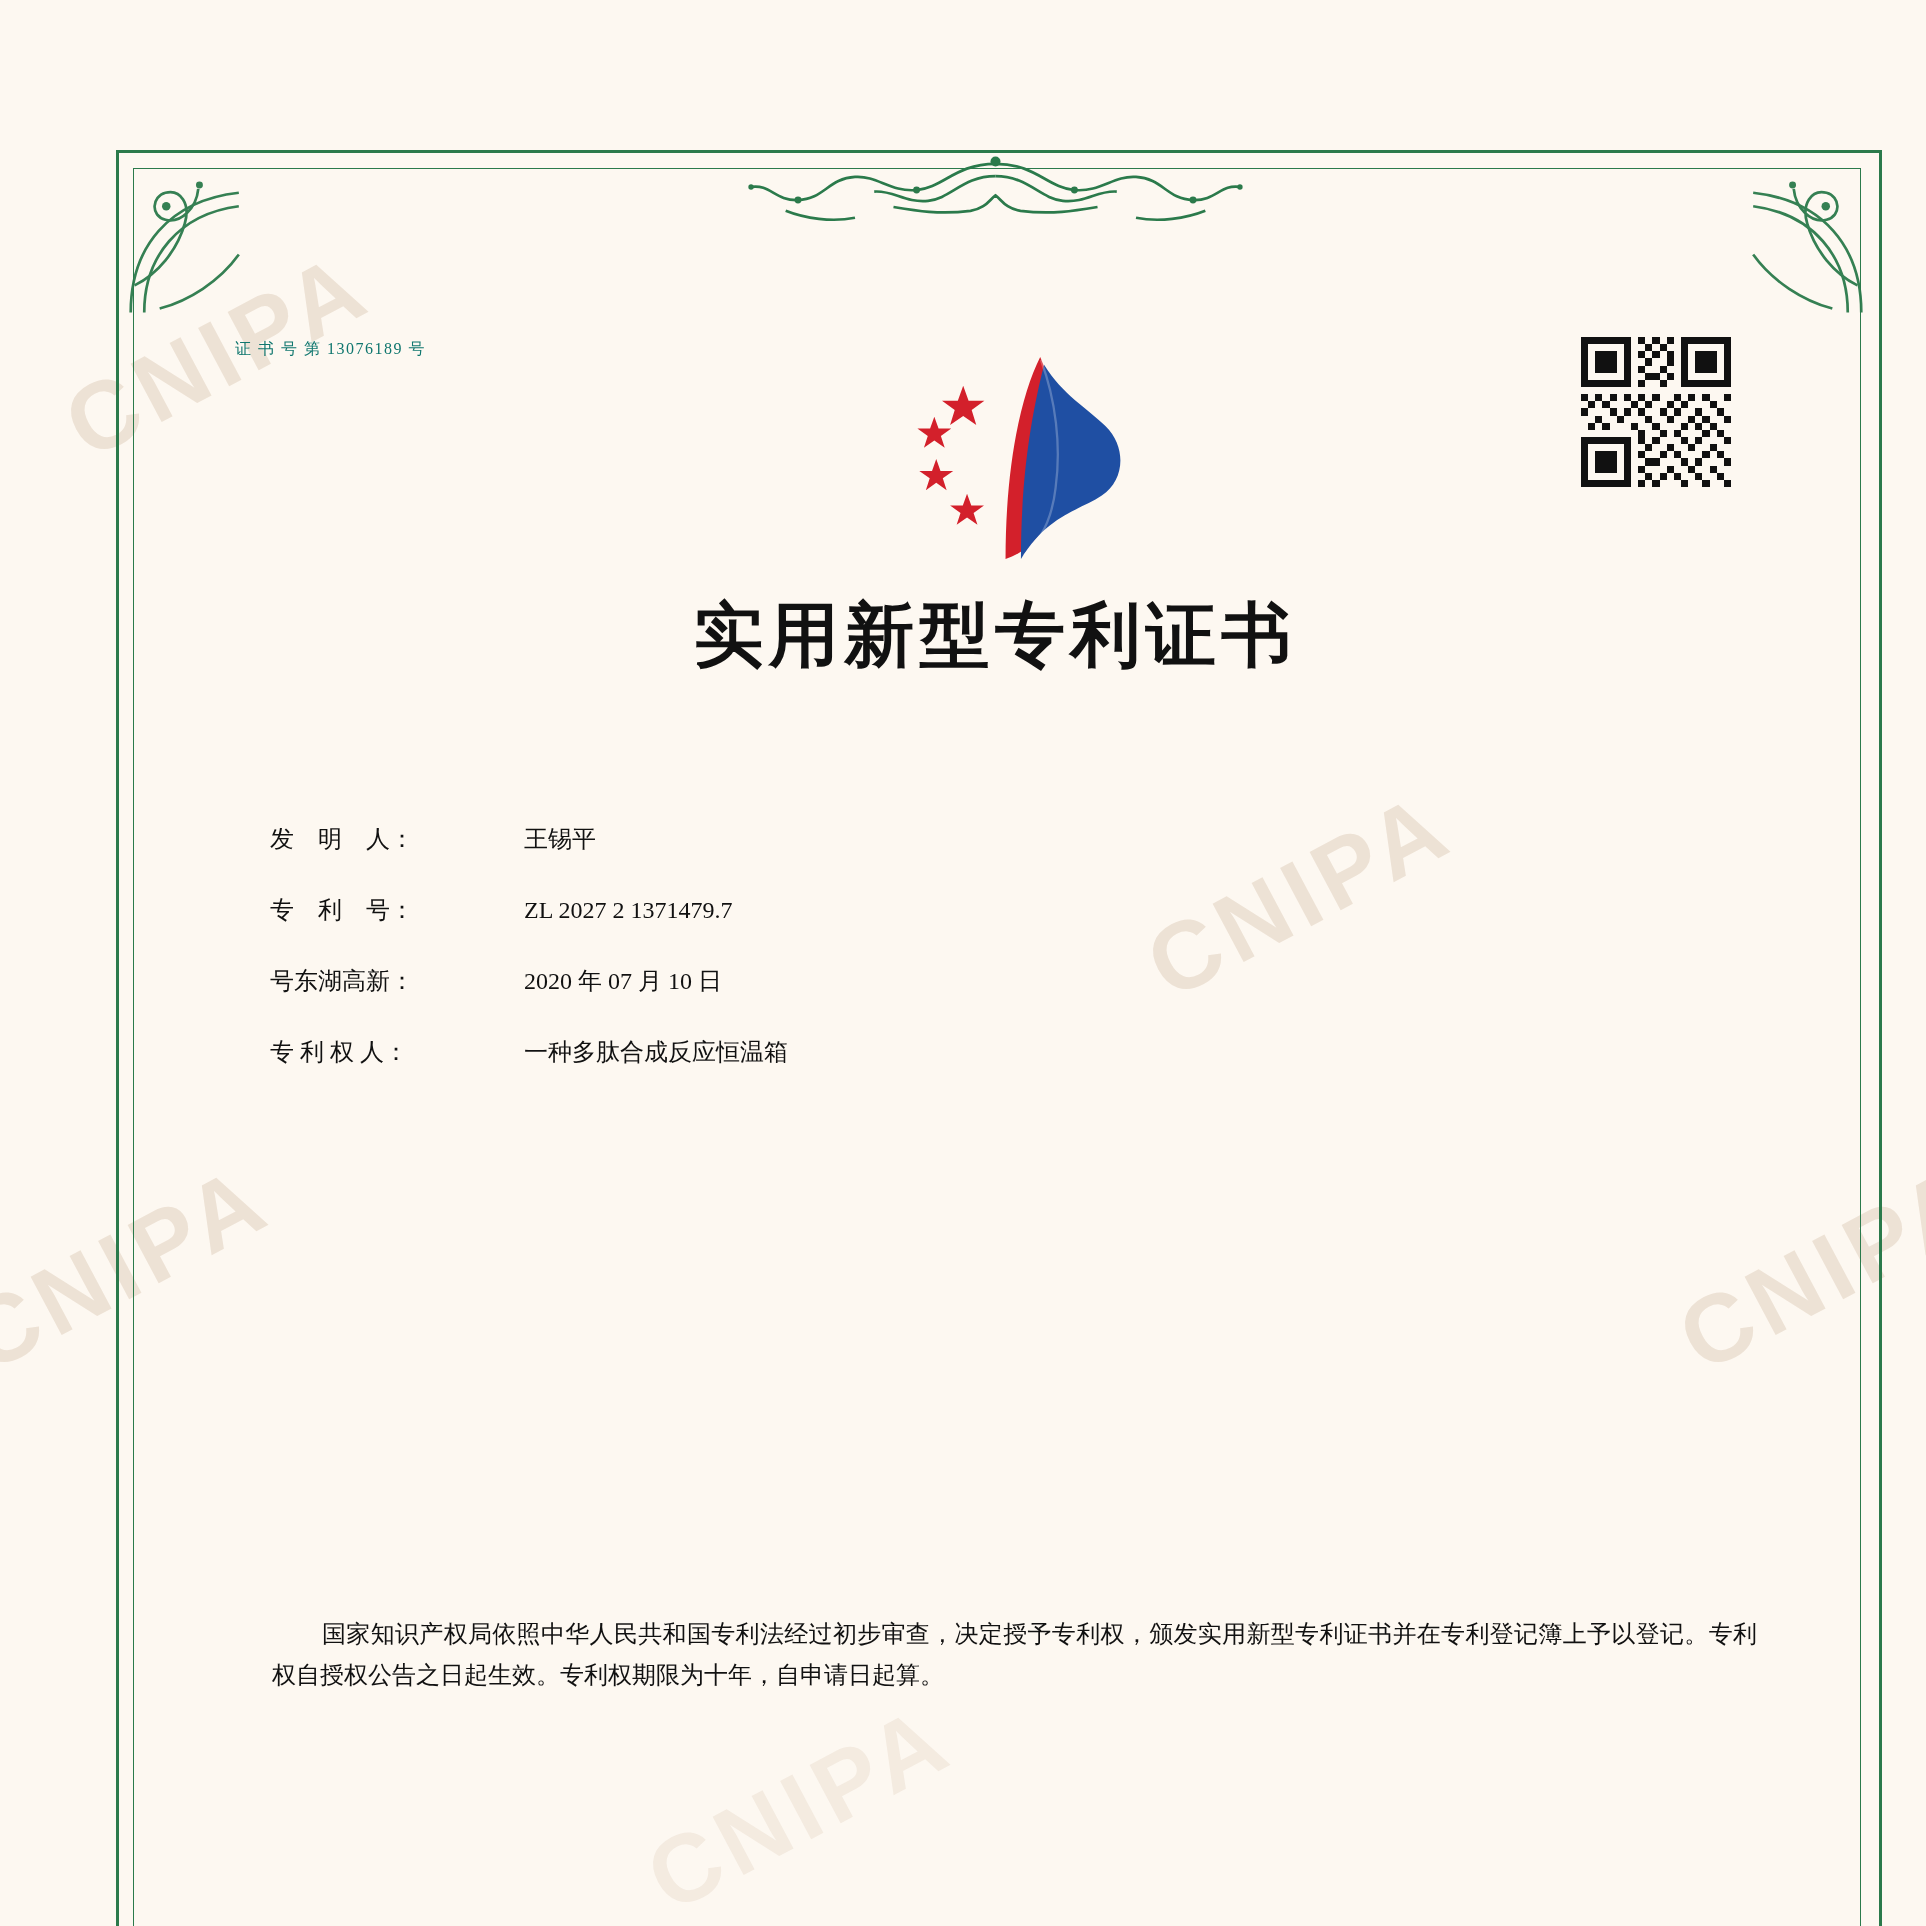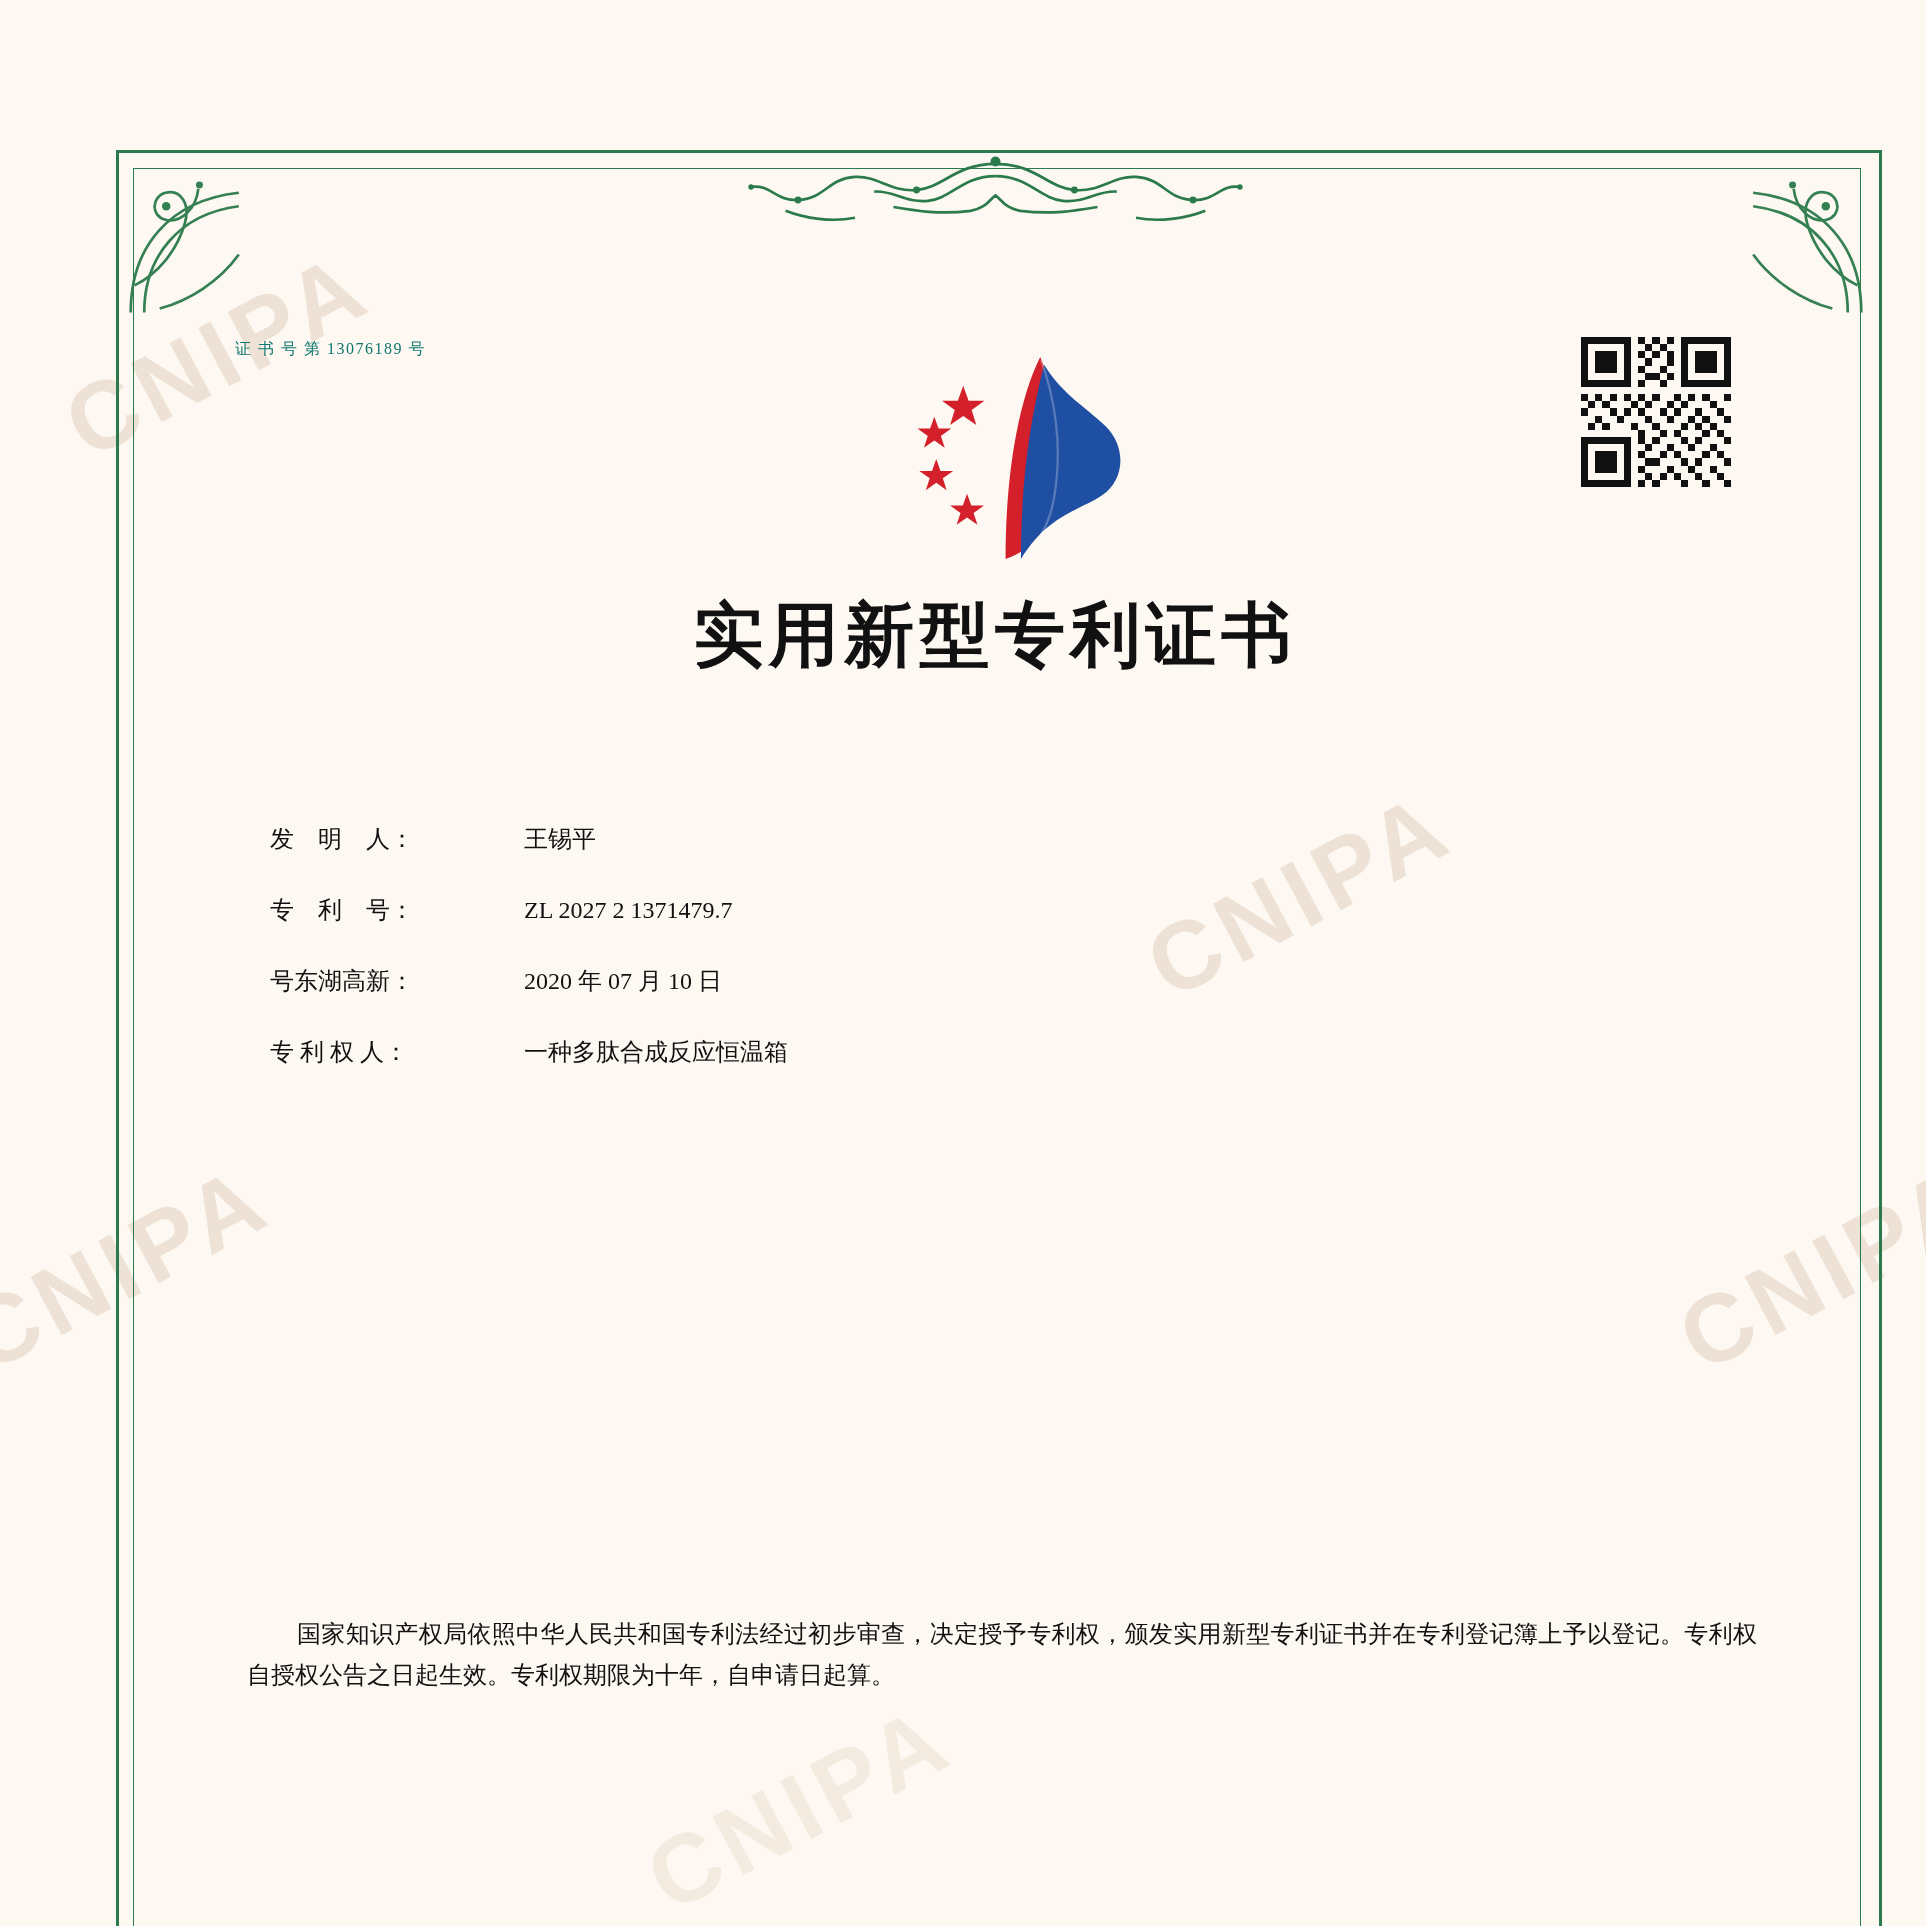--- a/index.html
+++ b/index.html
@@ -140,21 +140,21 @@
   .paras {
     position: absolute;
     left: 247px;
     top: 1614px;
     width: 1510px;
     font-size: 24px;
     line-height: 1.72;
     color: #111;
     text-align: justify;
   }
-  .para { text-indent: 50px; margin-bottom: 16px; }
+  .para { text-indent: 50px; margin-bottom: 16px; margin-left: 25px; }
 </style>
 </head>
 <body>
 
 <div class="page">
 
   <div class="watermark" style="left:54px; top:300px; font-size:96px; transform:rotate(-28deg);">CNIPA</div>
   <div class="watermark" style="left:1136px; top:840px; font-size:96px; transform:rotate(-28deg);">CNIPA</div>
   <div class="watermark" style="left:-46px; top:1213px; font-size:96px; transform:rotate(-28deg);">CNIPA</div>
   <div class="watermark" style="left:1668px; top:1213px; font-size:96px; transform:rotate(-28deg);">CNIPA</div>

